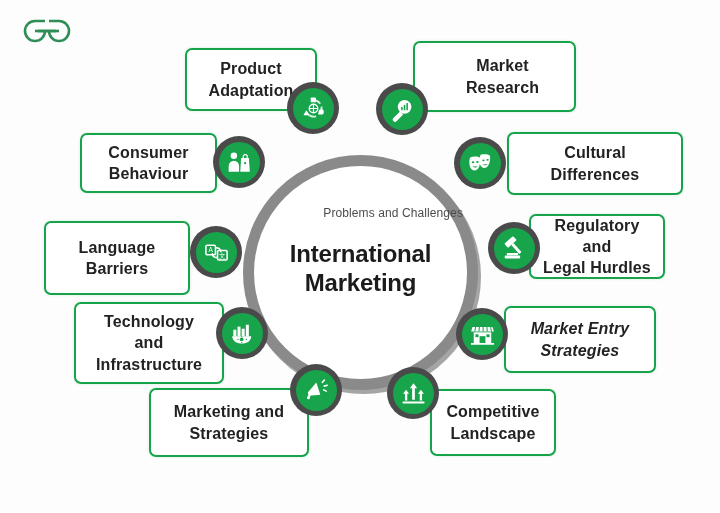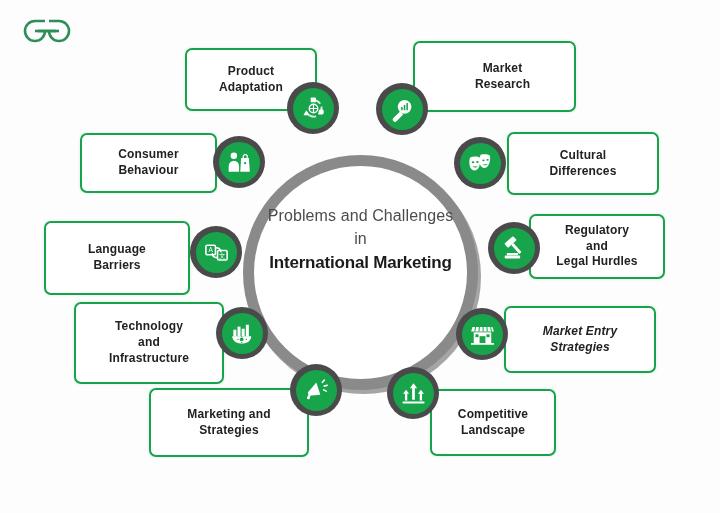--- a/index.html
+++ b/index.html
@@ -54,50 +54,51 @@
   
   #center-text {
     position: absolute;
     left: 258px;
     top: 205px;
     width: 205px;
     text-align: center;
     z-index: 3;
   }
   #center-text .small {
-    font-size: 16px;
+    font-size: 12px;
     color: #4c4c4c;
     line-height: 1.42;
     letter-spacing: .1px;
+    text-align: right;
   }
   #center-text .big {
-    font-size: 17px;
+    font-size: 24px;
     font-weight: bold;
     color: #1b1b1b;
     line-height: 1.22;
-    margin-top: 3px;
+    margin-top: 17px;
     letter-spacing: -.2px;
   }
 
   
   .box {
     position: absolute;
     box-sizing: border-box;
     border: 2.2px solid #16a34a;
     border-radius: 7px;
     background: #ffffff;
     display: flex;
     align-items: center;
     justify-content: center;
     text-align: center;
     z-index: 2;
     box-shadow: 0 0 3px rgba(22,163,74,.18);
   }
   .box span {
-    font-size: 12px;
+    font-size: 16px;
     font-weight: bold;
     color: #222222;
     line-height: 1.32;
     letter-spacing: .15px;
     padding: 0 6px;
     white-space: pre-line;
   }
 
   
   .node {
@@ -136,21 +137,20 @@
         <path d="M20 17 h21"></path>
       </g>
     </svg>
   </div>
 
   <div class="ring" id="ring-shadow"></div>
   <div class="ring" id="ring-outer"></div>
 
   <div id="center-text">
     <div class="small">Problems and Challenges</div>
-    <div class="small">in</div>
     <div class="big">International
 Marketing</div>
   </div>
 
   <div id="nodes-layer">
       <div class="box" style="left: 185px; top: 48px; width: 132px; height: 63px;">
         <span>Product
 Adaptation</span>
       </div>
       <div class="node" style="left: 287px; top: 82px;">
@@ -192,21 +192,21 @@
         <div class="disc">
           <svg width="25" height="25" viewBox="0 0 24 24" fill="#fff">
       <circle cx="6.6" cy="5.6" r="3.1"></circle>
       <path d="M1.6 20.8v-5.4a5 5 0 0 1 10 0v5.4z"></path>
       <path d="M13.6 7.6h7.4l.9 13.2h-9.2z"></path>
       <path d="M15.6 8.2V6.3a1.9 1.9 0 0 1 3.8 0v1.9" fill="none" stroke="#fff" stroke-width="1.2"></path>
       <circle cx="17.4" cy="12.6" r="1.1" fill="#17a44b"></circle>
     </svg>
         </div>
       </div>
-      <div class="box" style="left: 507px; top: 132px; width: 152px; height: 63px;">
+      <div class="box" style="left: 507px; top: 132px; width: 176px; height: 63px;">
         <span>Cultural
 Differences</span>
       </div>
       <div class="node" style="left: 454px; top: 137px;">
         <div class="disc">
           <svg width="26" height="26" viewBox="0 0 24 24" fill="#fff">
       <path d="M12.6 4.4c3.6-.9 7.3-.3 8.3.7.9 1 .6 5.4-.8 8.3-1.3 2.8-3.5 3.7-5.4 3-1.9-.7-3.1-3-3.2-6.2 0-2.4.3-4.7 1.1-5.8z"></path>
       <g fill="#17a44b">
         <ellipse cx="15.2" cy="9.5" rx="1.1" ry=".8"></ellipse>
         <ellipse cx="19" cy="9.1" rx="1.1" ry=".8"></ellipse>

